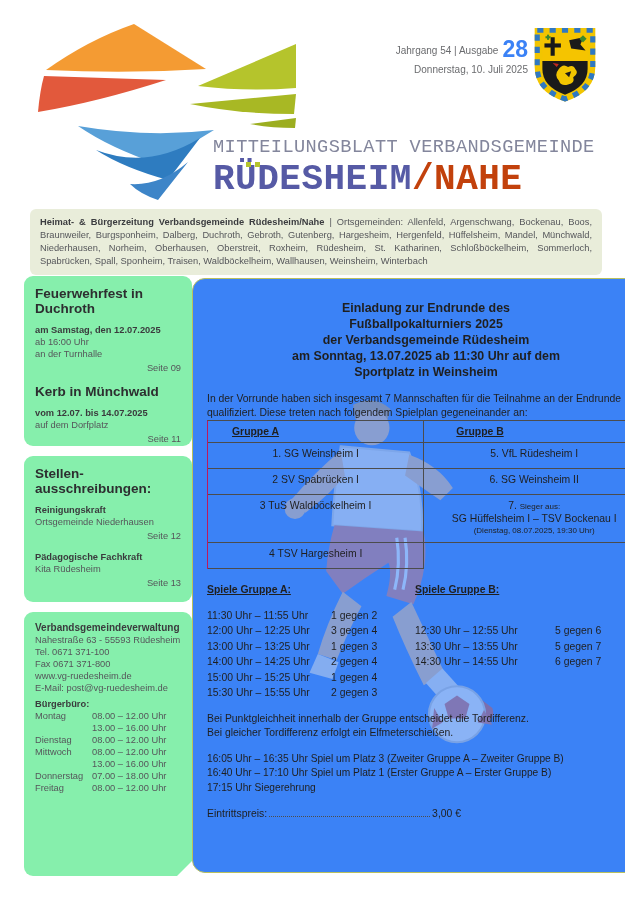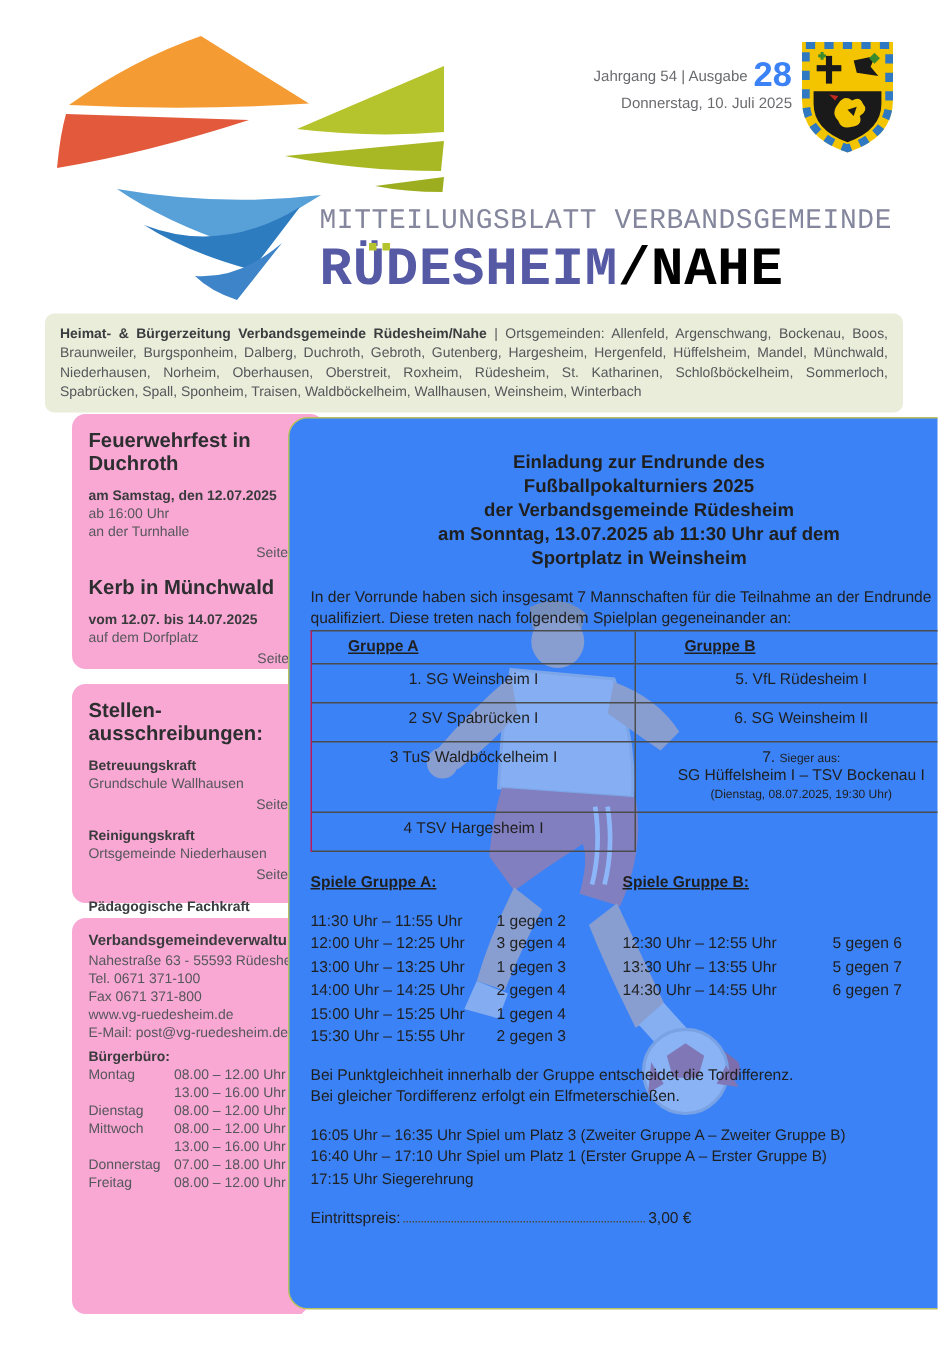--- a/index.html
+++ b/index.html
@@ -8,31 +8,31 @@
 
   
   .issue-block{position:absolute;left:300px;top:36px;width:228px;text-align:right;color:#6a6b6e;}
   .issue-line1{font-size:10px;white-space:nowrap;}
   .issue-no{font-size:23px;font-weight:bold;color:#3b82f6;margin-left:4px;vertical-align:-3px;letter-spacing:0;}
   .issue-date{font-size:10px;margin-top:1px;}
 
   .wordmark{position:absolute;left:213px;top:136px;width:400px;font-family:Liberation Mono, monospace;}
   .wm1{font-size:19px;color:#83869c;letter-spacing:.4px;white-space:nowrap;transform:scaleX(.98);transform-origin:left;}
   .wm2{font-size:36px;font-weight:bold;letter-spacing:.5px;color:#565aa5;white-space:nowrap;margin-top:1px;position:relative;}
-  .wm2 .accent{color:#000000;}
+  .wm2 .accent{color:#c2410c;}
   .uuml-dots{position:absolute;left:33px;top:3px;width:22px;height:6px;pointer-events:none;}
   .uuml-dots i{position:absolute;top:0;width:5px;height:5px;background:#b5c42c;}
   .uuml-dots i:first-child{left:0;} .uuml-dots i:last-child{left:9px;}
 
   
   .banner{position:absolute;left:30px;top:209px;width:572px;box-sizing:border-box;background:#e9edda;border-radius:6px;padding:7px 10px;font-size:9.3px;line-height:1.4;color:#55565a;text-align:justify;}
   .banner b{color:#3b3c3f;}
 
   
-  .sbox{position:absolute;left:48px;width:168px;box-sizing:border-box;background:#f9a8d4;border-radius:9px;padding:10px 11px;color:#55565a;font-size:9.3px;line-height:12px;}
+  .sbox{position:absolute;left:24px;width:168px;box-sizing:border-box;background:#86efac;border-radius:9px;padding:10px 11px;color:#55565a;font-size:9.3px;line-height:12px;}
   .sbox .h1{font-size:13.5px;line-height:15px;font-weight:bold;color:#2d2e30;margin-bottom:8px;}
   .sbox .bld{font-weight:bold;color:#3a3b3d;}
   .sbox .page{text-align:right;margin-top:2px;}
   .job{margin-bottom:9px;}
   .hours{display:grid;grid-template-columns:57px 1fr;}
   .cut{clip-path:polygon(0 0,100% 0,100% calc(100% - 15px),calc(100% - 15px) 100%,0 100%);} .mt10{margin-top:10px;} .mt4{margin-top:4px;}
 
   
   .main{position:absolute;left:192px;top:278px;width:468px;height:595px;box-sizing:border-box;border:1.6px solid #b9c05e;border-radius:13px;padding:15px 14px;background:#3b82f6;overflow:hidden;}
   .main .content{position:relative;z-index:1;}
@@ -115,25 +115,20 @@
   <div>an der Turnhalle</div>
   <div class="page">Seite 09</div>
   <div class="h1 mt10">Kerb in Münchwald</div>
   <div class="bld">vom 12.07. bis 14.07.2025</div>
   <div>auf dem Dorfplatz</div>
   <div class="page">Seite 11</div>
 </div>
 
 <div class="sbox" style="top:456px;height:146px;">
   <div class="h1"><span>Stellen-</span><br><span>ausschreibungen:</span></div>
-  <div class="job">
-    <div class="bld">Betreuungskraft</div>
-    <div>Grundschule Wallhausen</div>
-    <div class="page">Seite 03</div>
-  </div>
   <div class="job">
     <div class="bld">Reinigungskraft</div>
     <div>Ortsgemeinde Niederhausen</div>
     <div class="page">Seite 12</div>
   </div>
   <div class="job">
     <div class="bld">Pädagogische Fachkraft</div>
     <div>Kita Rüdesheim</div>
     <div class="page">Seite 13</div>
   </div>

